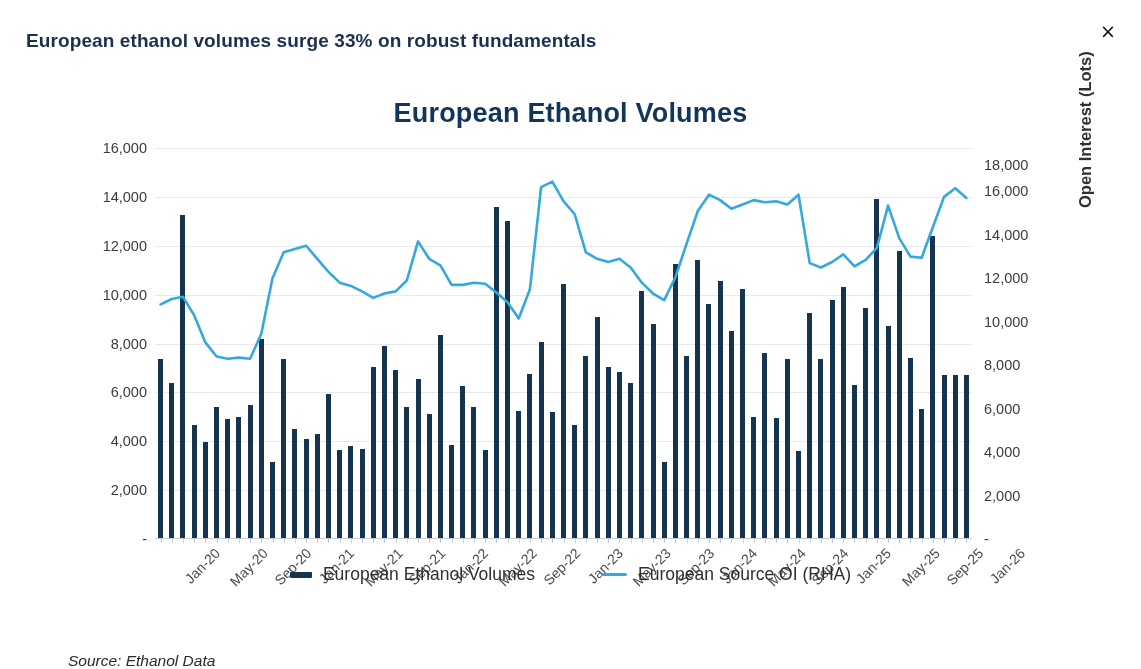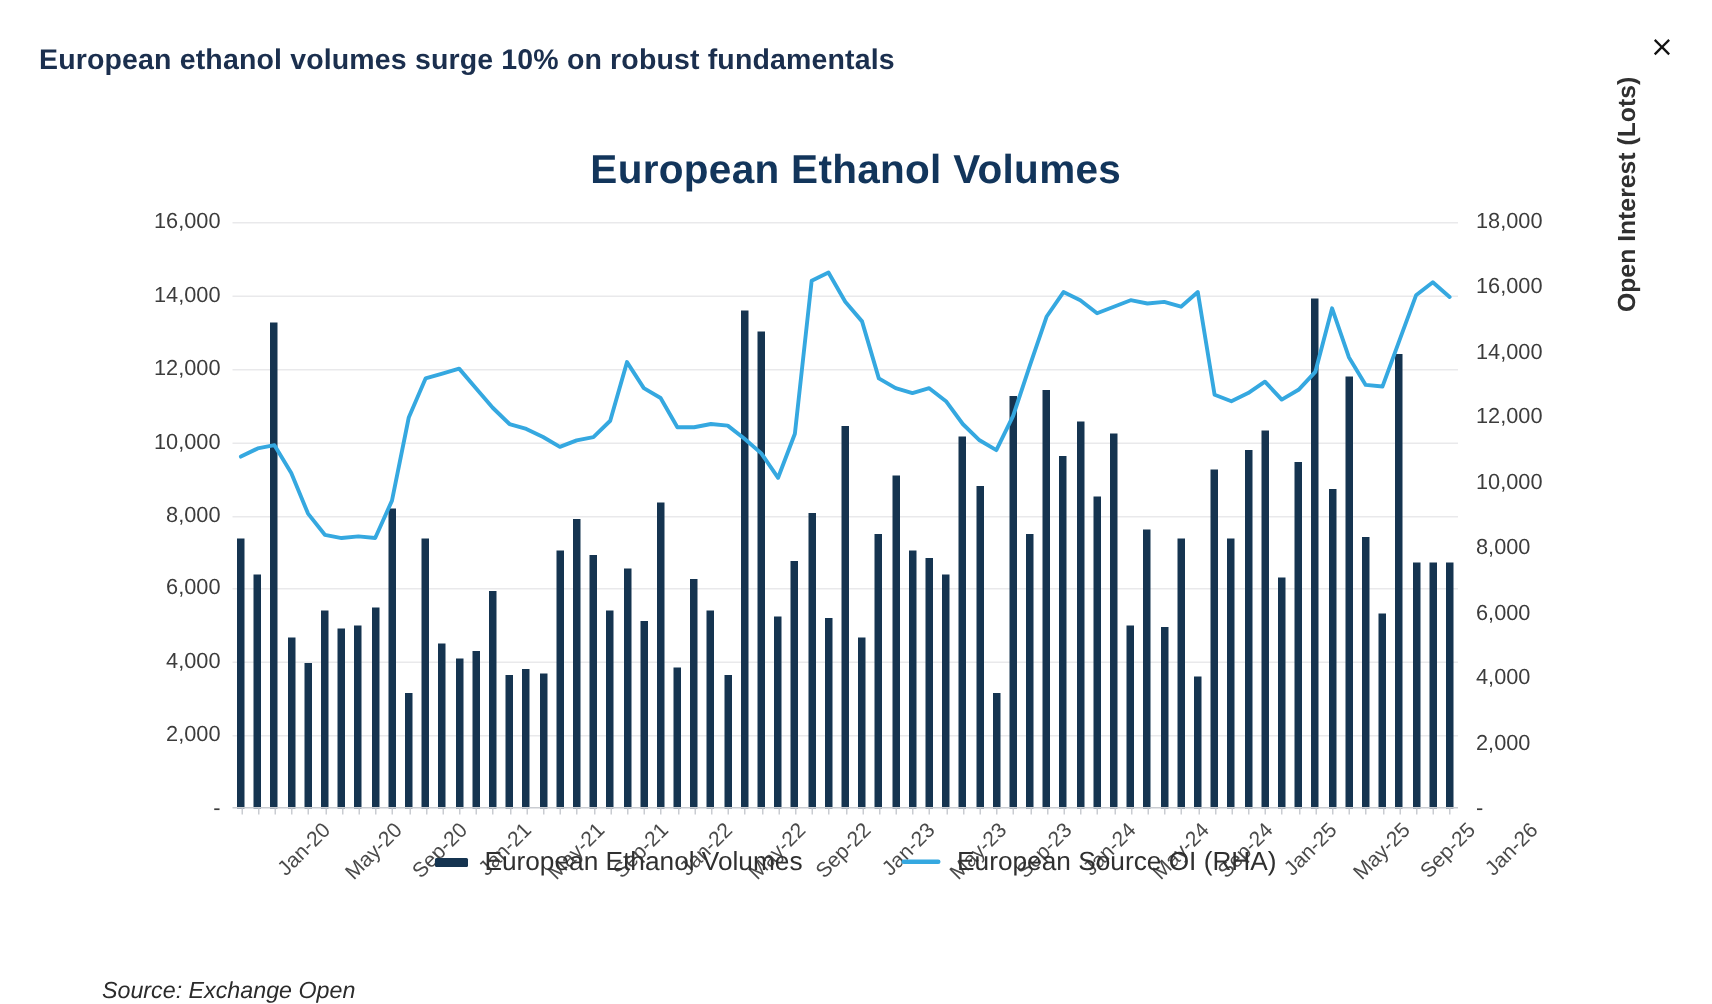--- a/index.html
+++ b/index.html
@@ -75,21 +75,21 @@
 
   #source-note{
     position:absolute;left:68px;top:580px;
     font-size:15.5px;font-style:italic;color:#2b2b2b;white-space:nowrap;
   }
 </style>
 </head>
 <body>
 
 <div id="popup-header">
-  <div id="header-title">European ethanol volumes surge 10% on robust fundamentals</div>
+  <div id="header-title">European ethanol volumes surge 33% on robust fundamentals</div>
   <div id="close-button">×</div>
 </div>
 
 <div id="chart-card">
   <div id="chart-title">European Ethanol Volumes</div>
 
   <div id="plot-wrap">
 
     <div id="ylabel-right">Open Interest (Lots)</div>
 
@@ -107,21 +107,21 @@
     <div id="yticks-right">
         <div class="ytick right-lab" style="left: 984px; top: 460px;">-</div>
         <div class="ytick right-lab" style="left: 984px; top: 416.556px;">2,000</div>
         <div class="ytick right-lab" style="left: 984px; top: 373.111px;">4,000</div>
         <div class="ytick right-lab" style="left: 984px; top: 329.667px;">6,000</div>
         <div class="ytick right-lab" style="left: 984px; top: 286.222px;">8,000</div>
         <div class="ytick right-lab" style="left: 984px; top: 242.778px;">10,000</div>
         <div class="ytick right-lab" style="left: 984px; top: 199.333px;">12,000</div>
         <div class="ytick right-lab" style="left: 984px; top: 155.889px;">14,000</div>
         <div class="ytick right-lab" style="left: 984px; top: 112.444px;">16,000</div>
-        <div class="ytick right-lab" style="left: 984px; top: 69px;">18,000</div>
+        <div class="ytick right-lab" style="left: 984px; top: 86px;">18,000</div>
       </div>
 
     <div id="plot-area">
       <div id="gridlines">
           <div class="gridline" style="top: 342.125px;"></div>
           <div class="gridline" style="top: 293.25px;"></div>
           <div class="gridline" style="top: 244.375px;"></div>
           <div class="gridline" style="top: 195.5px;"></div>
           <div class="gridline" style="top: 146.625px;"></div>
           <div class="gridline" style="top: 97.75px;"></div>
@@ -309,14 +309,14 @@
     <div class="legend-item">
       <span class="legend-swatch-bar"></span>
       <span class="legend-label">European Ethanol Volumes</span>
     </div>
     <div class="legend-item">
       <span class="legend-swatch-line"></span>
       <span class="legend-label">European Source OI (RHA)</span>
     </div>
   </div>
 
-  <div id="source-note">Source: Exchange Open</div>
+  <div id="source-note">Source: Ethanol Data</div>
 </div>
 
 </body></html>

